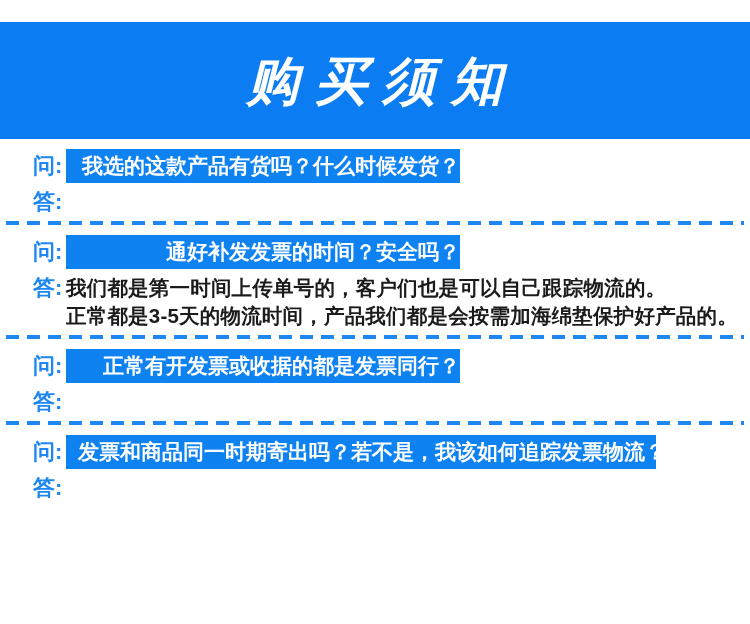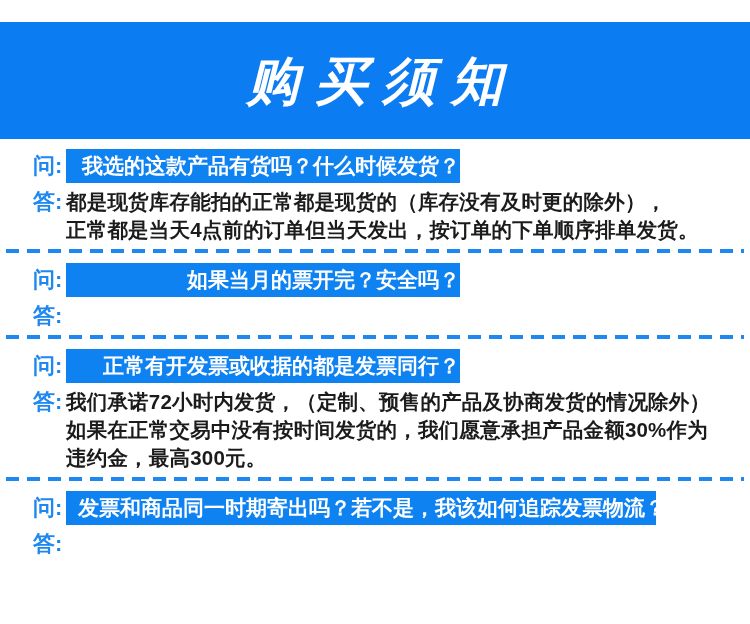--- a/index.html
+++ b/index.html
@@ -114,47 +114,44 @@
 
   <div class="content">
 
     <div class="qa-section">
       <div class="q-row">
         <span class="qa-label">问:</span>
         <div class="q-bar">我选的这款产品有货吗？什么时候发货？</div>
       </div>
       <div class="a-row">
         <span class="qa-label">答:</span>
-        <div class="a-text">都是现货库存能拍的正常都是现货的（库存没有及时更的除外），
-正常都是当天4点前的订单但当天发出，按订单的下单顺序排单发货。</div>
       </div>
       <div class="section-divider"></div>
     </div>
 
     <div class="qa-section">
       <div class="q-row">
         <span class="qa-label">问:</span>
-        <div class="q-bar">如果当月的票开完？安全吗？</div>
+        <div class="q-bar">通好补发发票的时间？安全吗？</div>
       </div>
       <div class="a-row">
         <span class="qa-label">答:</span>
+        <div class="a-text">我们都是第一时间上传单号的，客户们也是可以自己跟踪物流的。
+正常都是3-5天的物流时间，产品我们都是会按需加海绵垫保护好产品的。</div>
       </div>
       <div class="section-divider"></div>
     </div>
 
     <div class="qa-section">
       <div class="q-row">
         <span class="qa-label">问:</span>
         <div class="q-bar">正常有开发票或收据的都是发票同行？</div>
       </div>
       <div class="a-row">
         <span class="qa-label">答:</span>
-        <div class="a-text">我们承诺72小时内发货，（定制、预售的产品及协商发货的情况除外）
-如果在正常交易中没有按时间发货的，我们愿意承担产品金额30%作为
-违约金，最高300元。</div>
       </div>
       <div class="section-divider"></div>
     </div>
 
     <div class="qa-section">
       <div class="q-row">
         <span class="qa-label">问:</span>
         <div class="q-bar wide">发票和商品同一时期寄出吗？若不是，我该如何追踪发票物流？</div>
       </div>
       <div class="a-row">

